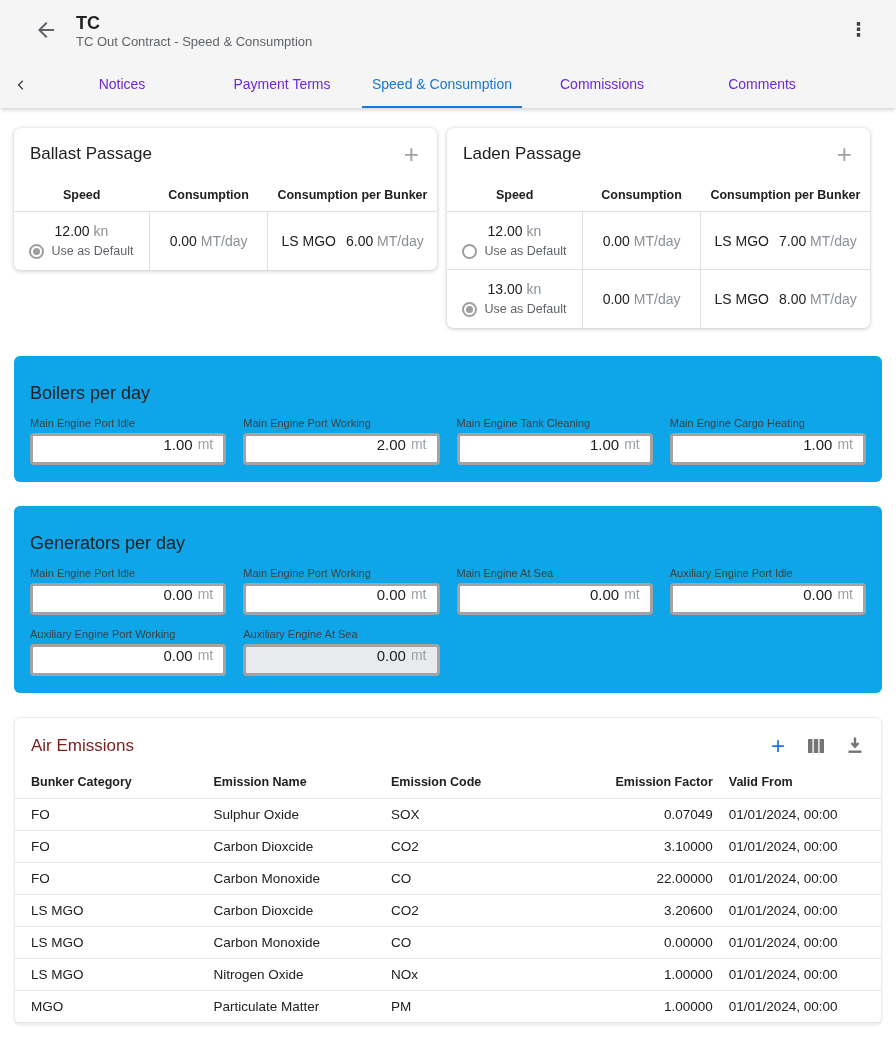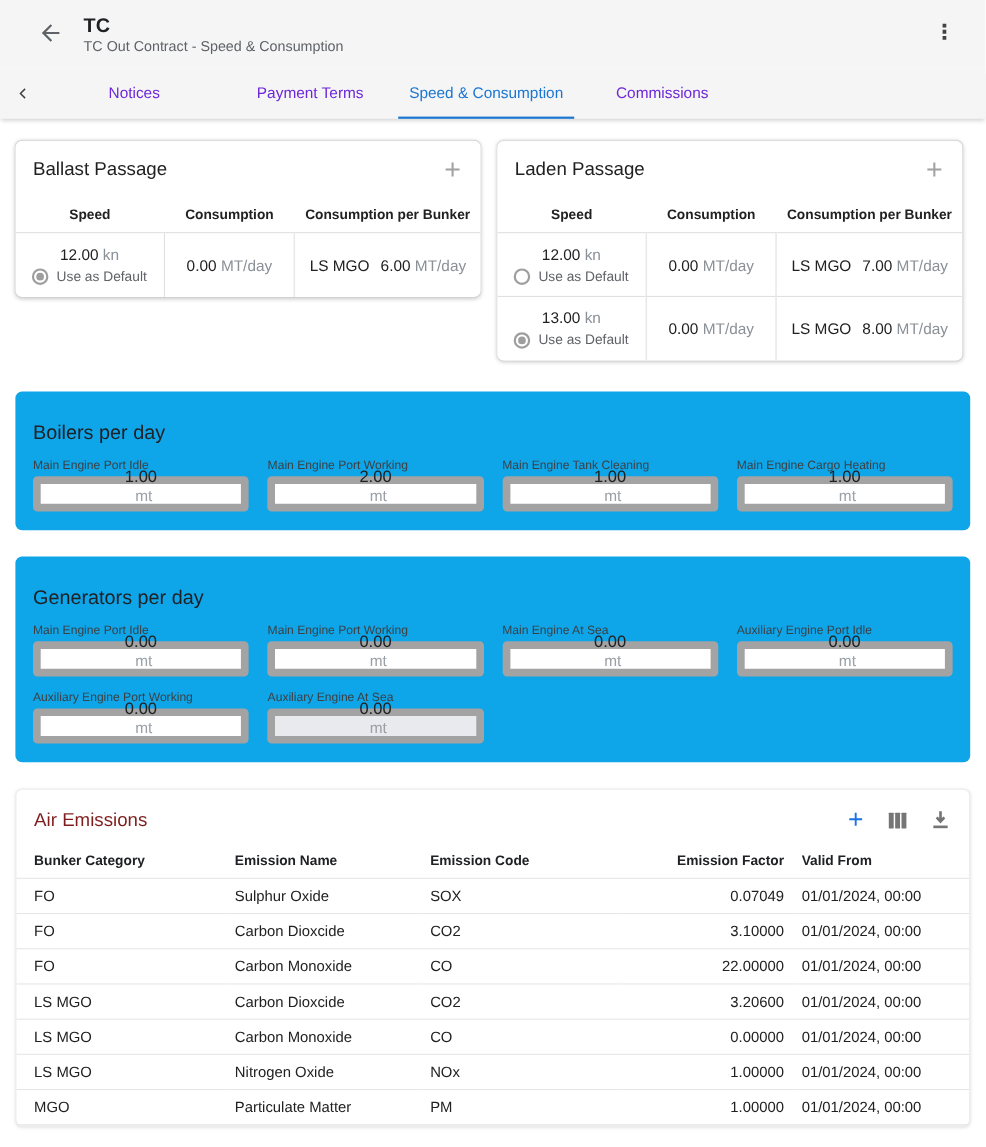--- a/index.html
+++ b/index.html
@@ -48,21 +48,21 @@
     display: flex; align-items: center; justify-content: center;
     font-size: 14px; color: #6d28d9; cursor: pointer;
     border-bottom: 2px solid transparent;
   }
   .tab.active { color: #1976d2; border-bottom-color: #1976d2; font-weight: 400; }
 
   
   .main { padding: 20px 14px 0 14px; background: #fff; }
 
   
-  .passages-row { display: flex; gap: 15px; align-items: flex-start; }
+  .passages-row { display: flex; gap: 10px; align-items: flex-start; }
   .passage-card {
     width: 423px; background: #fff; border-radius: 6px;
     box-shadow: 0 1px 4px rgba(0,0,0,0.22), 0 0 1px rgba(0,0,0,0.12);
     overflow: hidden;
   }
   .card-head {
     display: flex; align-items: center; justify-content: space-between;
     padding: 15px 16px 4px 16px;
   }
   .card-title { font-size: 17px; color: #212121; }
@@ -105,23 +105,23 @@
     margin-top: 28px; padding: 27px 16px 17px 16px;
   }
   .section + .section { margin-top: 24px; }
   .section-title { font-size: 18px; color: #202124; }
   .fields-grid {
     display: grid; grid-template-columns: repeat(4, 1fr);
     column-gap: 17px; row-gap: 13px; margin-top: 13px;
   }
   .field-label { font-size: 11px; color: #3c4043; margin-bottom: 4px; white-space: nowrap; }
   .field-input {
-    height: 32px; background: #fff; border: 7px solid #a3a3a3; border-radius: 4px;
-    display: flex; align-items: center; justify-content: flex-end;
-    padding: 0 10px; font-size: 15px; color: #212121; cursor: text; flex-direction: column;
+    height: 32px; background: #fff; border: 3px solid #a3a3a3; border-radius: 4px;
+    display: flex; align-items: flex-start; justify-content: flex-end;
+    padding: 0 10px; font-size: 15px; color: #212121; cursor: text;
   }
   .field-input .fi-unit { color: #9aa0a6; margin-left: 5px; font-size: 14px; }
   .field-input.disabled { background: #e8eaed; cursor: default; }
 
   
   .emissions-card {
     margin-top: 24px; background: #fff; border-radius: 6px;
     border: 1px solid #ececec;
     box-shadow: 0 1px 3px rgba(0,0,0,0.10);
     padding: 16px 0 0 0;
@@ -167,20 +167,21 @@
   <span class="tab-scroll-left">
     <svg width="16" height="16" viewBox="0 0 24 24">
         <path d="M15.4 6.4 14 5l-7 7 7 7 1.4-1.4L9.8 12z" fill="#3c4043"></path>
       </svg>
   </span>
   <div id="tabs-container" style="display:flex;align-items:stretch;flex:1;">
       <div class="tab">Notices</div>
       <div class="tab">Payment Terms</div>
       <div class="tab active">Speed &amp; Consumption</div>
       <div class="tab">Commissions</div>
+      <div class="tab">Comments</div>
     </div>
 </div>
 
 <div class="main">
 
   <div class="passages-row" id="passages-row">
       <div class="passage-card">
         <div class="card-head">
           <span class="card-title">Ballast Passage</span>
           <span class="plus-btn">+</span>

